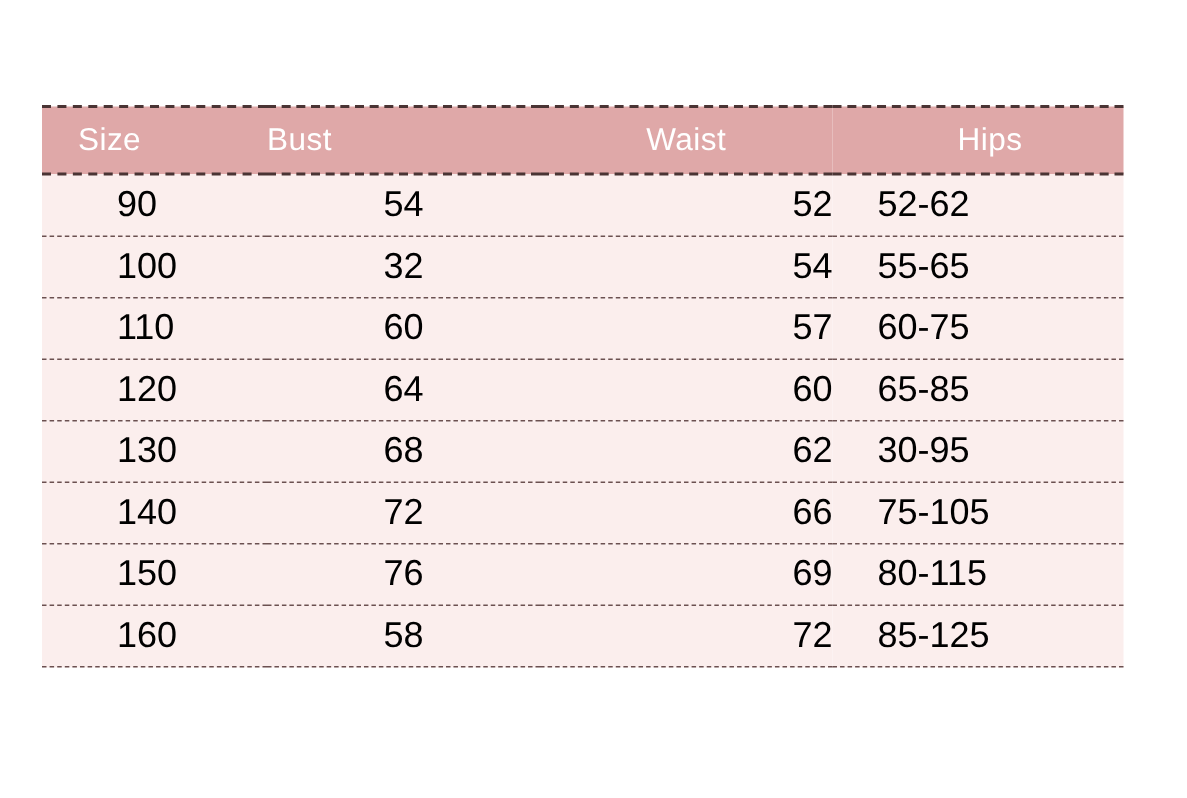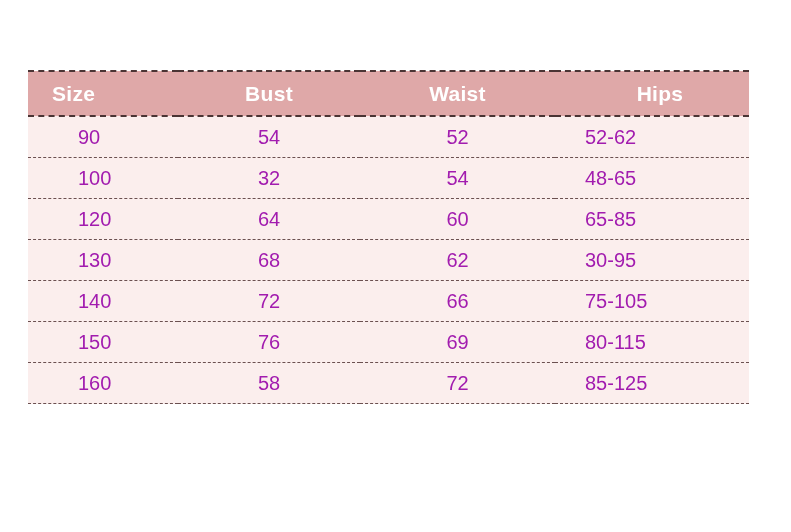--- a/index.html
+++ b/index.html
@@ -31,47 +31,47 @@
 
   
   #size-chart thead tr {
     background: #dfa8a8;
   }
   #size-chart thead th {
     height: 43px;
     padding: 0;
     color: #ffffff;
     font-size: 21px;
-    font-weight: 700;
+    font-weight: 400;
     letter-spacing: 0.3px;
     border-top: 2px dashed #4a3434;
     border-bottom: 2px dashed #4a3434;
     vertical-align: middle;
   }
   .th-size  { text-align: left;   padding-left: 24px !important; }
-  .th-bust  { text-align: center; }
+  .th-bust  { text-align: left; }
   .th-waist { text-align: center; }
   .th-hips  { text-align: center;   padding-left: 16px !important; }
 
   
   #size-chart tbody tr {
     background: #fbeeed;
   }
   #size-chart tbody td {
     height: 40px;
     padding: 0;
-    color: #a21caf;
-    font-size: 20px;
+    color: #000000;
+    font-size: 24px;
     font-weight: 400;
     border-bottom: 1px dashed #6b5050;
     vertical-align: middle;
   }
   .td-size  { text-align: left;   padding-left: 50px !important; }
   .td-bust  { text-align: center; }
-  .td-waist { text-align: center; }
+  .td-waist { text-align: right; }
   .td-hips  { text-align: left;   padding-left: 30px !important; }
 </style>
 </head>
 <body>
 
 <table id="size-chart">
   <colgroup>
     <col class="col-size">
     <col class="col-bust">
     <col class="col-waist">
@@ -89,21 +89,27 @@
       <tr>
         <td class="td-size">90</td>
         <td class="td-bust">54</td>
         <td class="td-waist">52</td>
         <td class="td-hips">52-62</td>
       </tr>
       <tr>
         <td class="td-size">100</td>
         <td class="td-bust">32</td>
         <td class="td-waist">54</td>
-        <td class="td-hips">48-65</td>
+        <td class="td-hips">55-65</td>
+      </tr>
+      <tr>
+        <td class="td-size">110</td>
+        <td class="td-bust">60</td>
+        <td class="td-waist">57</td>
+        <td class="td-hips">60-75</td>
       </tr>
       <tr>
         <td class="td-size">120</td>
         <td class="td-bust">64</td>
         <td class="td-waist">60</td>
         <td class="td-hips">65-85</td>
       </tr>
       <tr>
         <td class="td-size">130</td>
         <td class="td-bust">68</td>

